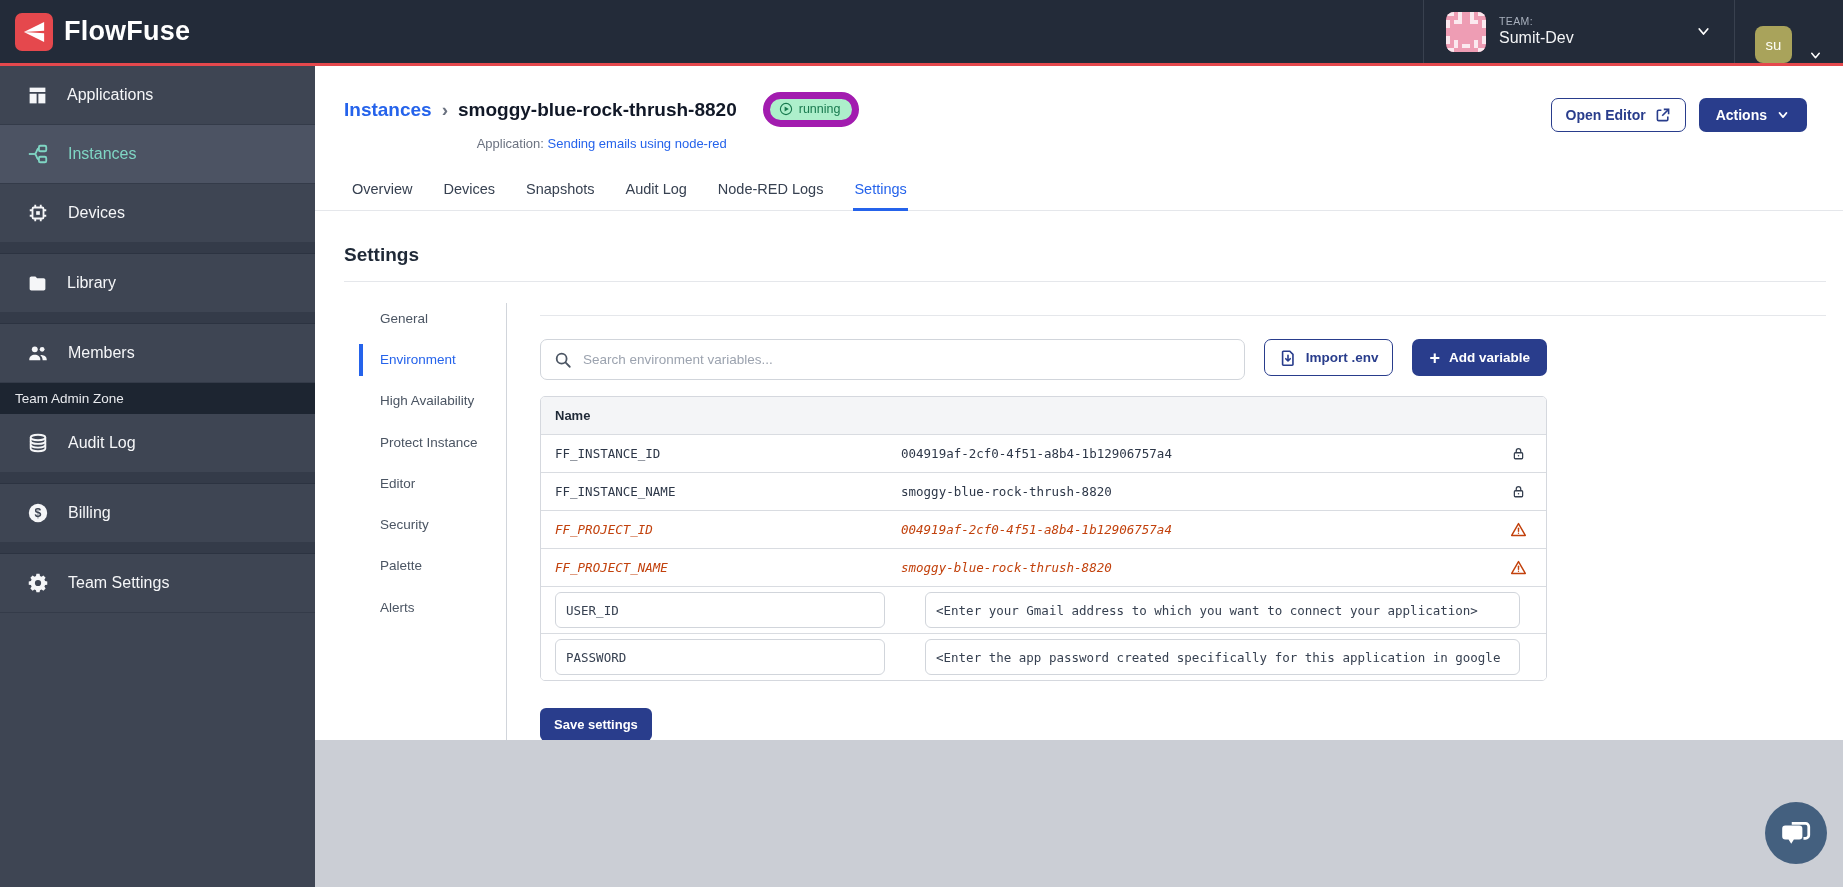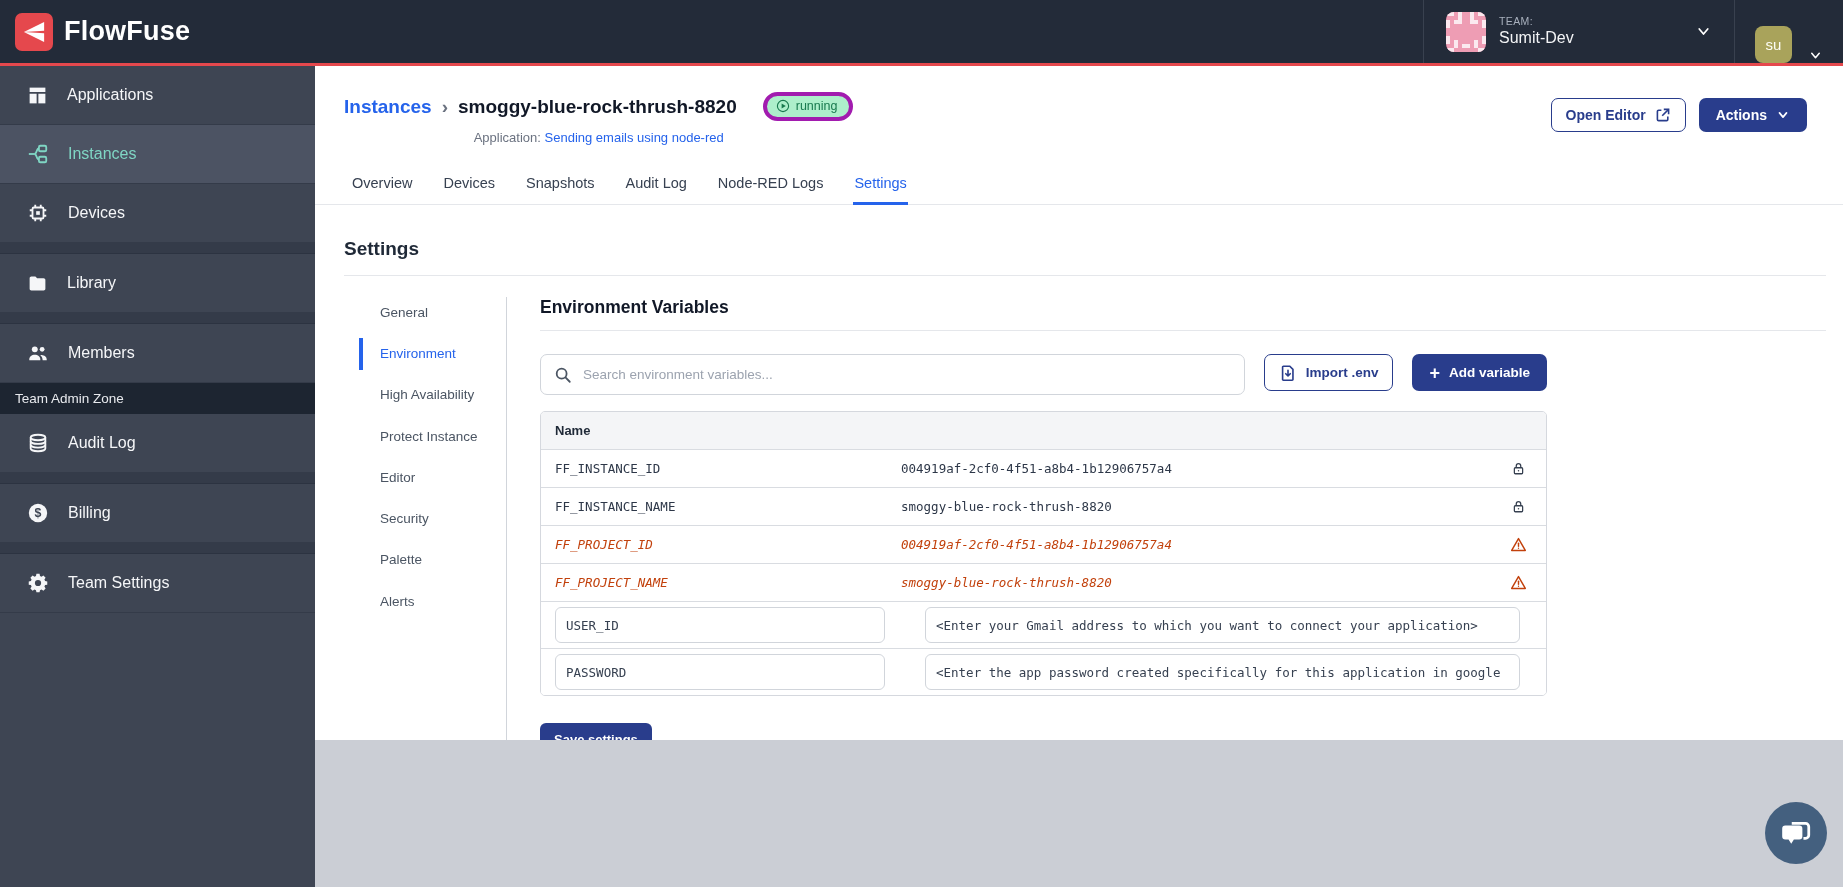--- a/index.html
+++ b/index.html
@@ -44,21 +44,21 @@
   .content { flex:1; display:flex; flex-direction:column; min-width:0; background:#CBCED5; }
   .content-white { background:#fff; height:674px; flex:0 0 auto; }
 
   .page-header { display:flex; justify-content:space-between; align-items:flex-start;
                  padding:26px 36px 0 29px; }
   .crumb-row { display:flex; align-items:center; gap:10px; }
   .crumb-parent { color:#2563EB; font-size:19px; font-weight:bold; text-decoration:none; cursor:pointer; }
   .crumb-sep { color:#6B7280; font-size:19px; font-weight:bold; }
   .crumb-current { color:#111827; font-size:19px; font-weight:bold; }
   .badge-running { margin-left:16px; display:inline-flex; align-items:center; gap:6px;
-                   background:#ADEFCB; border:4px solid #a21caf; color:#18794E;
+                   background:#ADEFCB; border:7px solid #a21caf; color:#18794E;
                    border-radius:999px; padding:3px 12px 4px 9px; font-size:12.5px; }
   .app-line { margin-top:9px; font-size:13px; color:#6B7280;text-align:center; }
   .app-line a { color:#2563EB; text-decoration:none; cursor:pointer; }
   .header-actions { display:flex; gap:13px; padding-top:6px; }
   .btn { display:inline-flex; align-items:center; gap:9px; border-radius:7px;
          font-size:14px; font-weight:bold; cursor:pointer; border:none; font-family:inherit; }
   .btn-outline { background:#fff; border:1.5px solid #293D8C; color:#293D8C; padding:8px 14px; }
   .btn-navy { background:#293D8C; color:#fff; padding:9px 17px; }
 
   .tabs { margin-top:21px; padding-left:36px; display:flex; gap:29px; border-bottom:1px solid #E5E7EB; }
@@ -331,21 +331,20 @@
               <div class="subnav-item">High Availability</div>
               <div class="subnav-item">Protect Instance</div>
               <div class="subnav-item">Editor</div>
               <div class="subnav-item">Security</div>
               <div class="subnav-item">Palette</div>
               <div class="subnav-item">Alerts</div>
             </nav>
             <div class="v-rule"></div>
 
             <div class="env-panel">
-              <h3 class="env-title">Environment Variables</h3>
               <div class="h-rule"></div>
 
               <div class="env-toolbar">
                 <div class="search-box">
                   <span class="icon">
                     <svg width="18" height="18" viewBox="0 0 20 20" fill="none" stroke="#4B5563" stroke-width="2">
                         <circle cx="8.5" cy="8.5" r="5.5"></circle>
                         <path d="M13 13l4.5 4.5" stroke-linecap="round"></path>
                       </svg>
                   </span>

